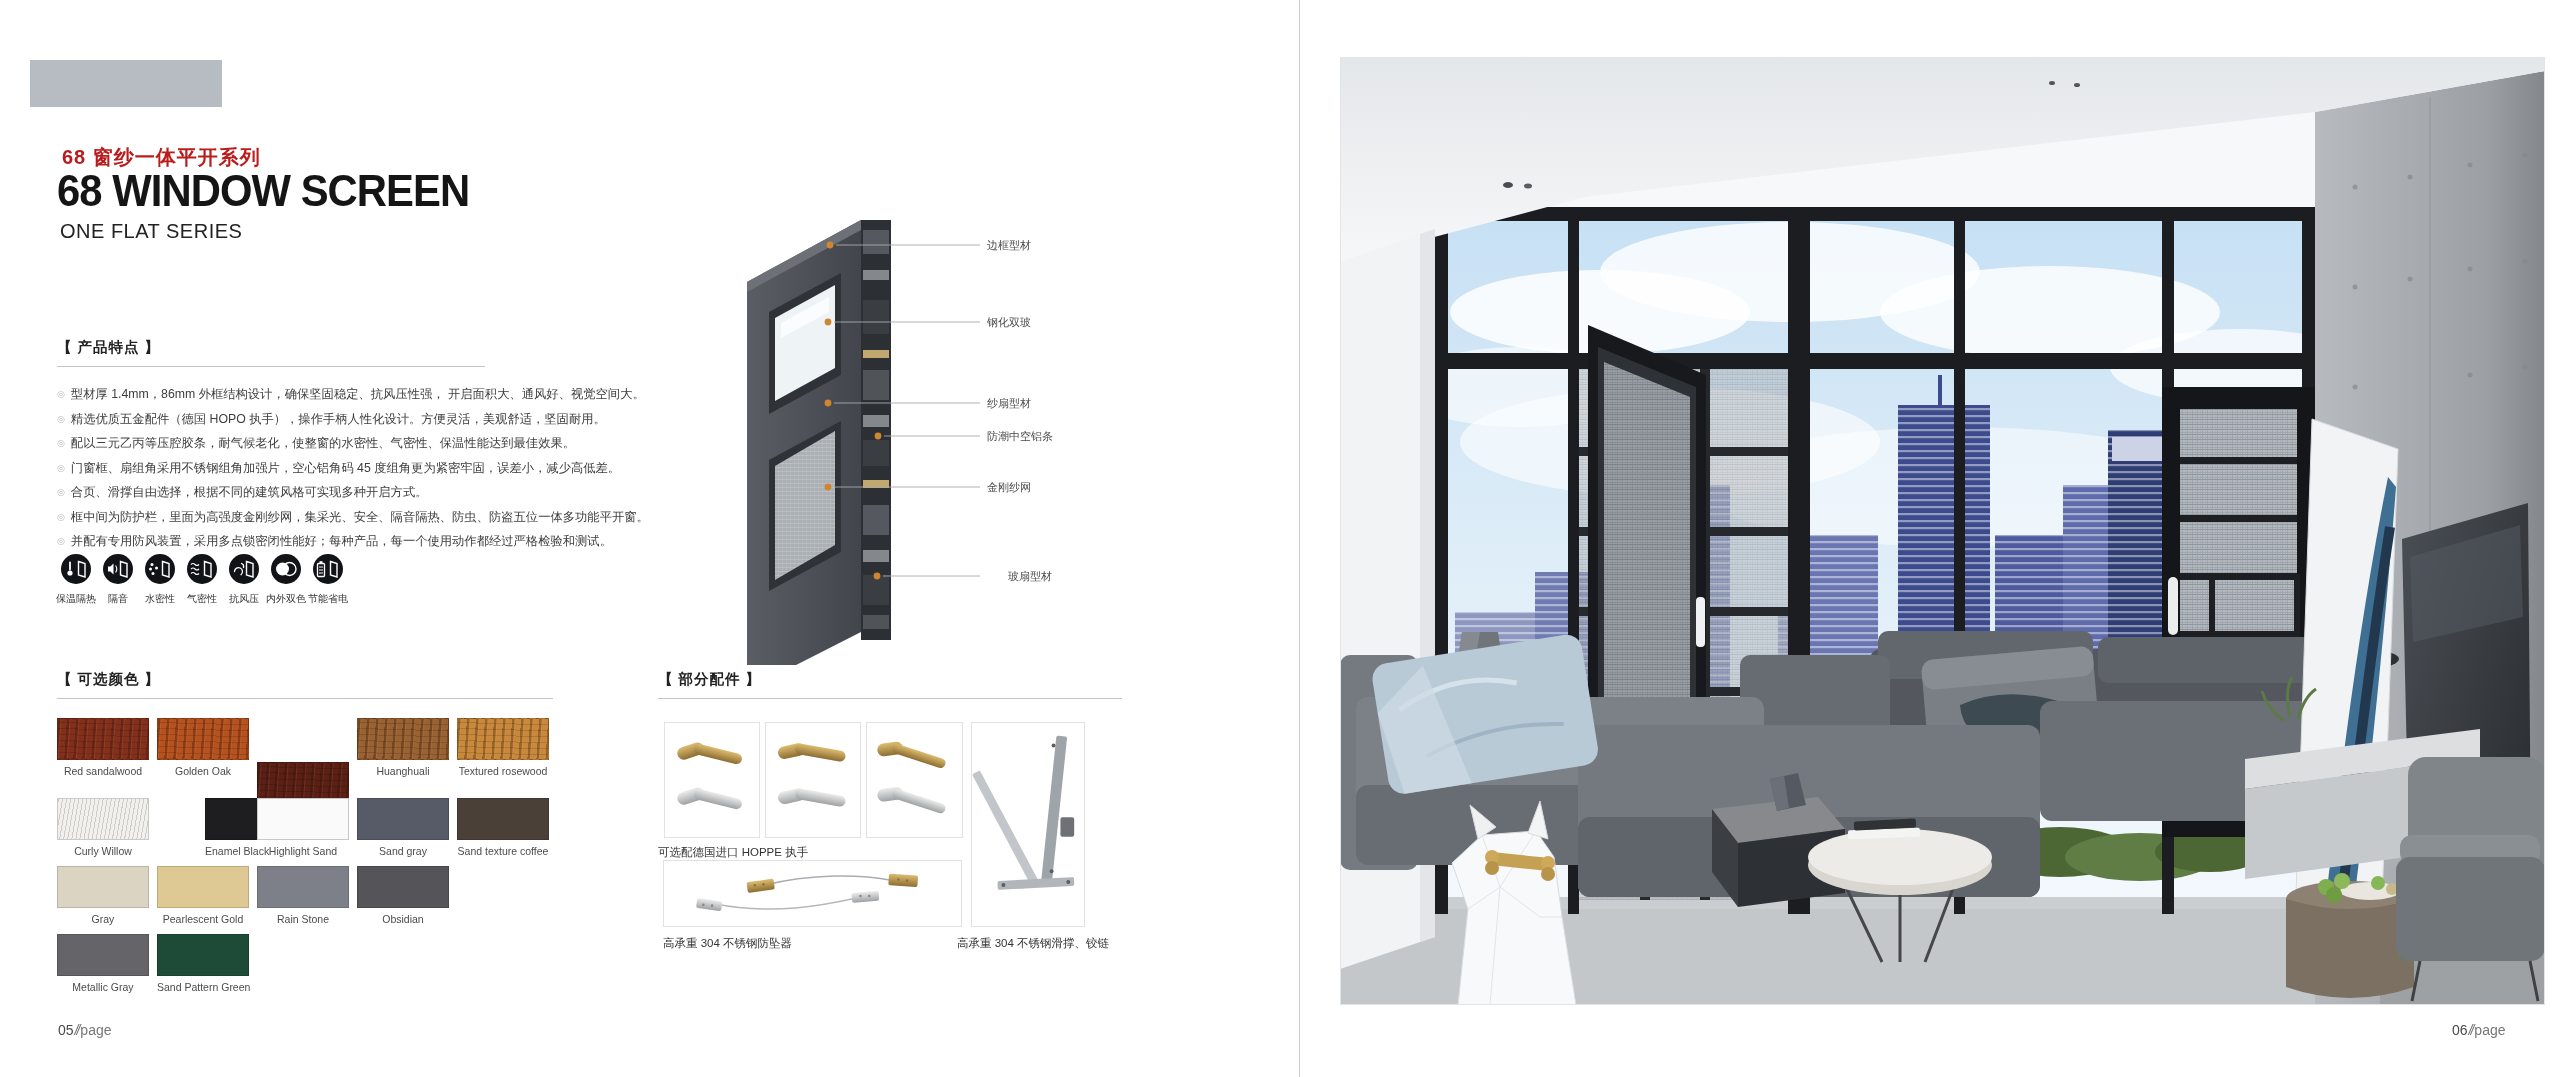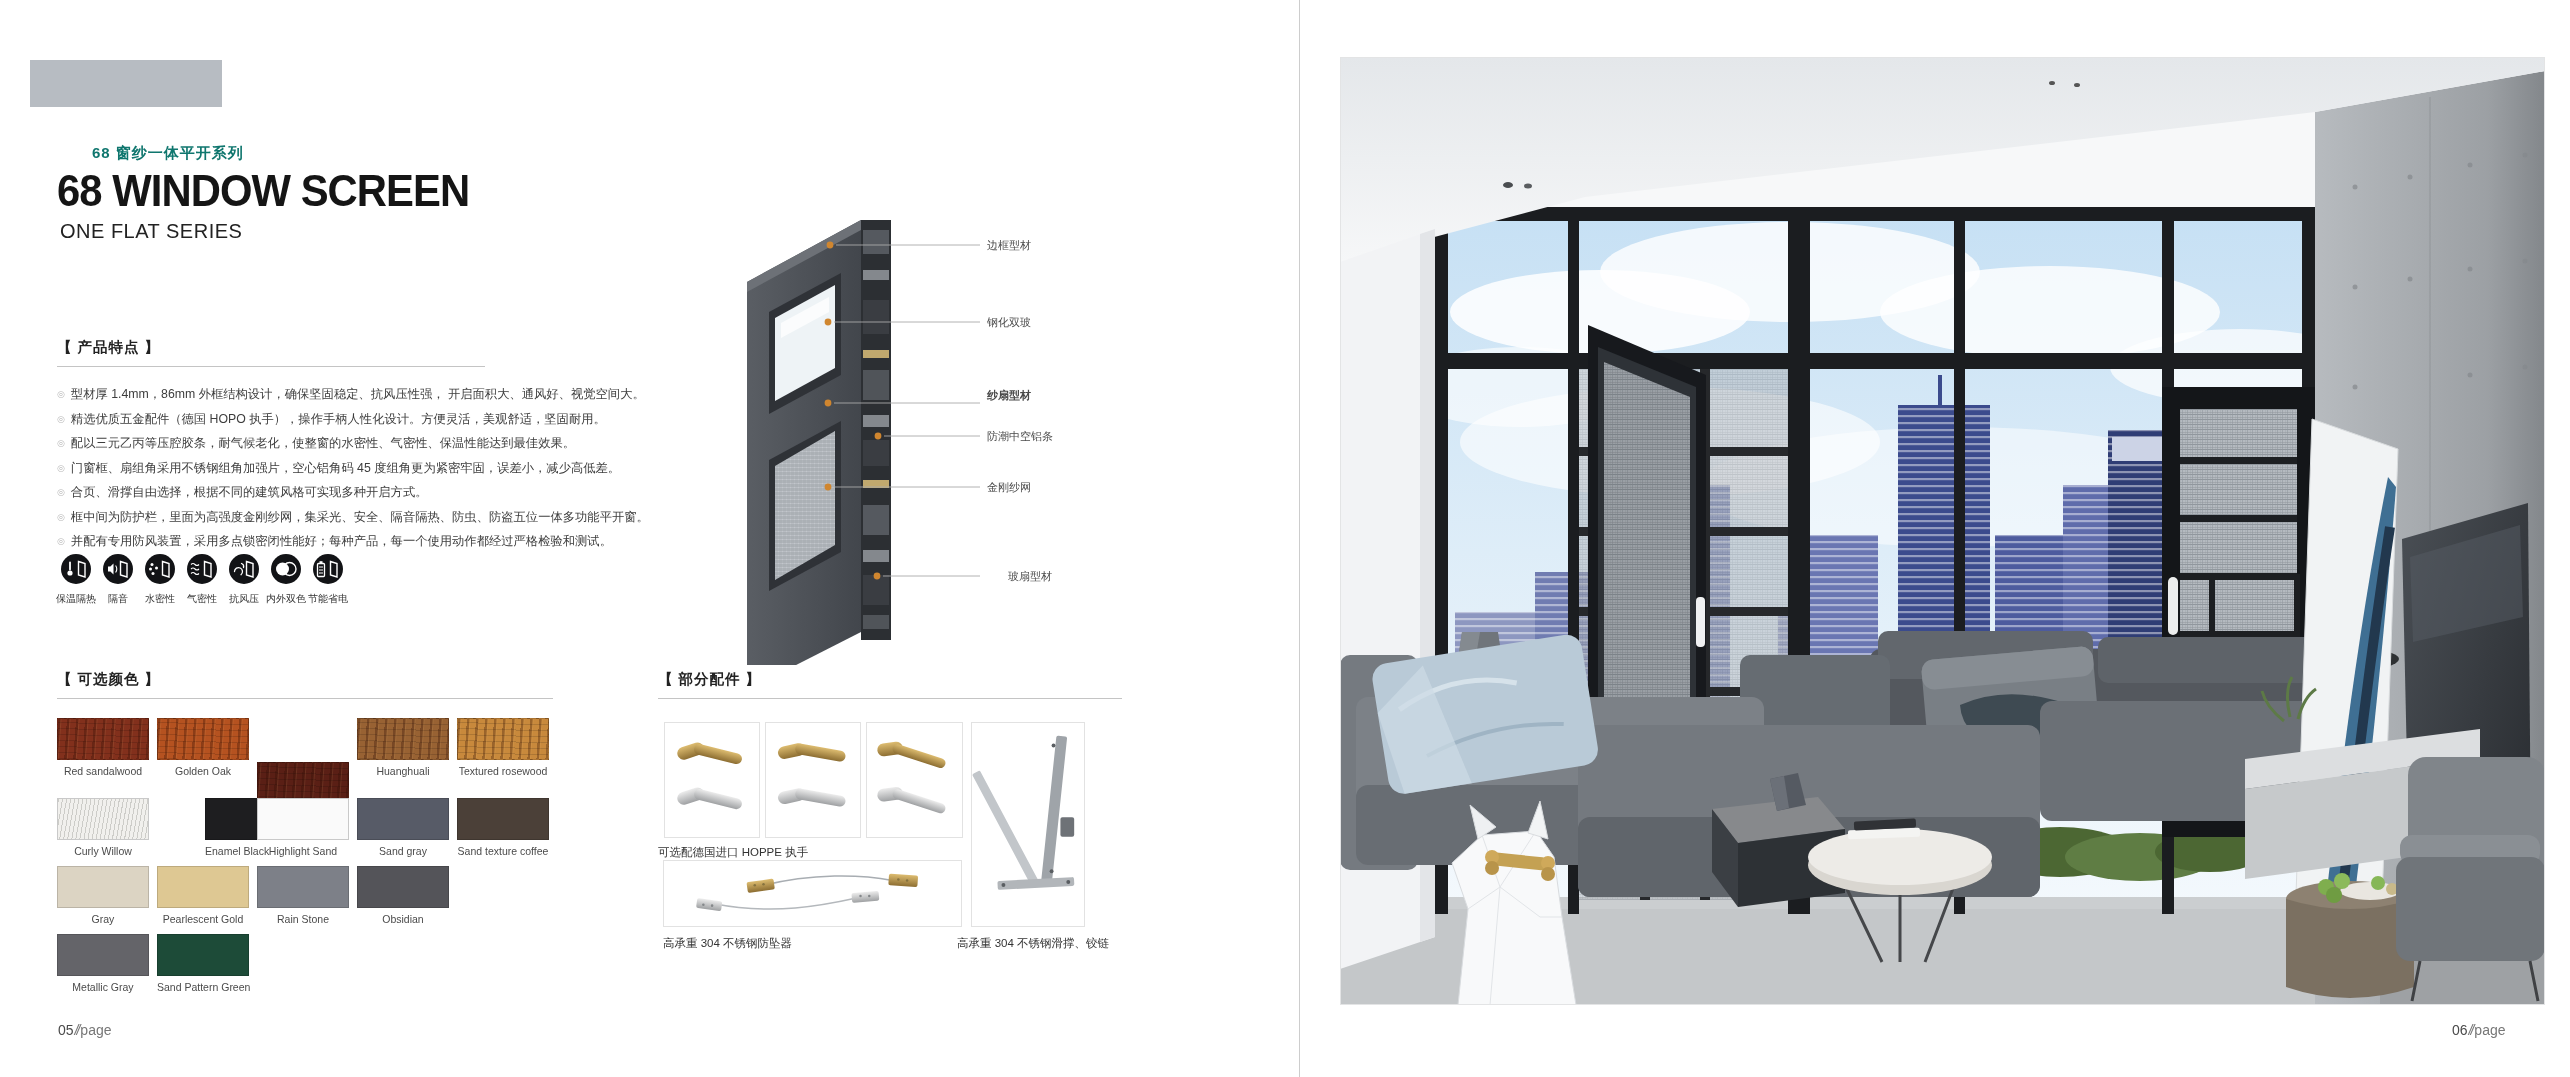--- a/index.html
+++ b/index.html
@@ -5,21 +5,21 @@
   * { margin:0; padding:0; box-sizing:border-box; }
   html,body { background:#ffffff; }
   body {
     width:2570px; height:1077px; position:relative; overflow:hidden;
     font-family:"Liberation Sans","DejaVu Sans",sans-serif; color:#1c1c1c;
   }
   .abs { position:absolute; }
 
   
   #brand-block { left:30px; top:60px; width:192px; height:47px; background:#b7bcc2; }
-  #title-cn { left:62px; top:144px; font-size:15px; letter-spacing:1px; color:#0f766e; font-weight:bold;margin-left:30px; }
+  #title-cn { left:62px; top:144px; font-size:20px; letter-spacing:1px; color:#b91c1c; font-weight:bold; }
   #title-en { left:57px; top:168px; font-size:44px; font-weight:900; letter-spacing:-1px;
               transform:scaleX(.95); transform-origin:left; color:#151515; line-height:1.05; }
   #subtitle-en { left:60px; top:220px; font-size:20px; letter-spacing:.5px; color:#222;text-align:center; }
 
   .sec-head { font-size:14.5px; font-weight:bold; color:#222; letter-spacing:1px; }
   .divider { height:1px; background:#c4c4c4; }
 
   #features-head { left:57px; top:338px; }
   #features-divider { left:57px; top:366px; width:428px; }
   #features-list { left:57px; top:382px; width:620px; }
@@ -202,21 +202,21 @@
           <circle cx="93" cy="162" r="3.4"></circle>
         <circle cx="93" cy="243" r="3.4"></circle>
           <circle cx="143" cy="276" r="3.4"></circle>
         <circle cx="93" cy="327" r="3.4"></circle>
           <circle cx="142" cy="416" r="3.4"></circle>
       </g>
     </svg>
     <div id="callout-labels">
         <div class="callout-label" style="top: 78px;">边框型材</div>
         <div class="callout-label" style="top: 155px;">钢化双玻</div>
-        <div class="callout-label" style="top: 228px; font-weight: bold;">纱扇型材</div>
+        <div class="callout-label" style="top: 236px;">纱扇型材</div>
         <div class="callout-label" style="top: 269px;">防潮中空铝条</div>
         <div class="callout-label" style="top: 320px;">金刚纱网</div>
         <div class="callout-label" style="top: 409px; margin-left: 21px;">玻扇型材</div>
       </div>
   </div>
 
   <div id="colors-head" class="abs sec-head">【 可选颜色 】</div>
   <div id="colors-divider" class="abs divider"></div>
   <div id="swatch-grid">
       <div class="swatch-cell" style="left: 57px; top: 718px;">

